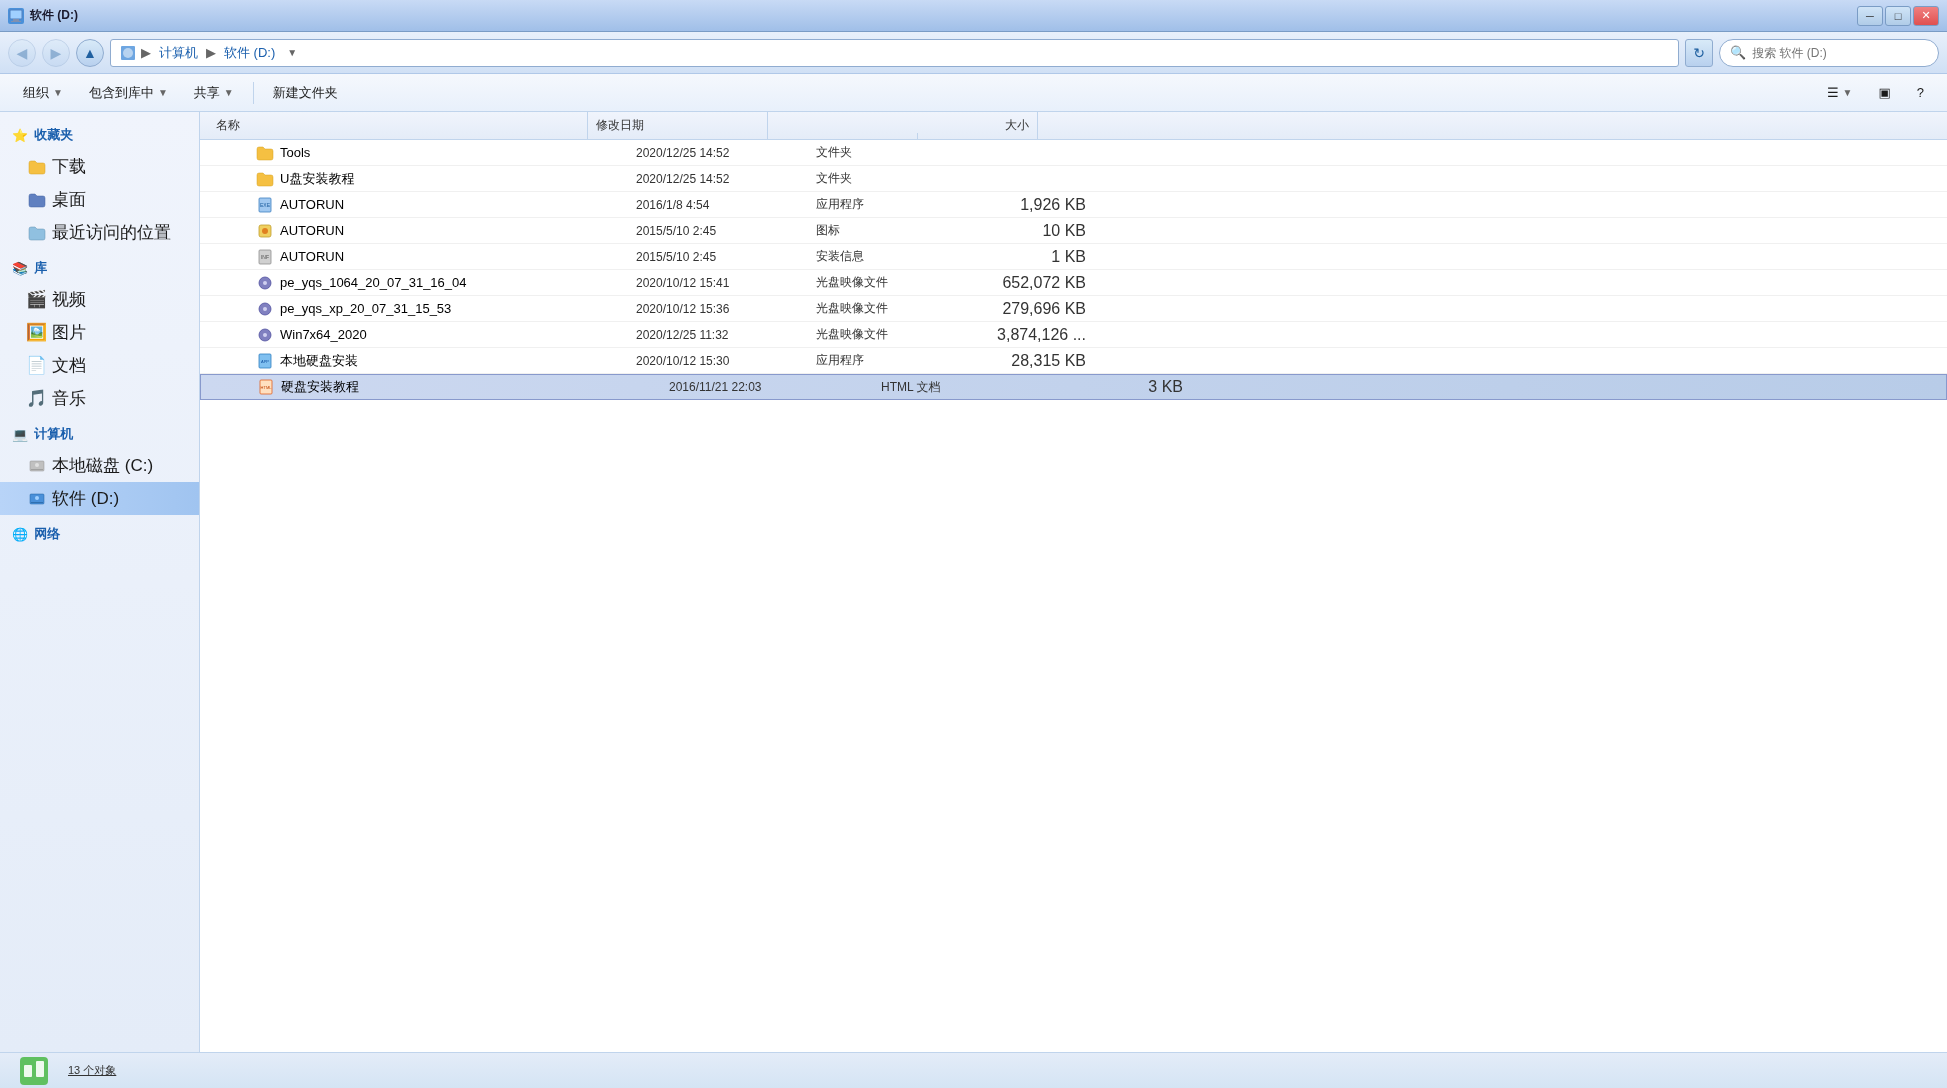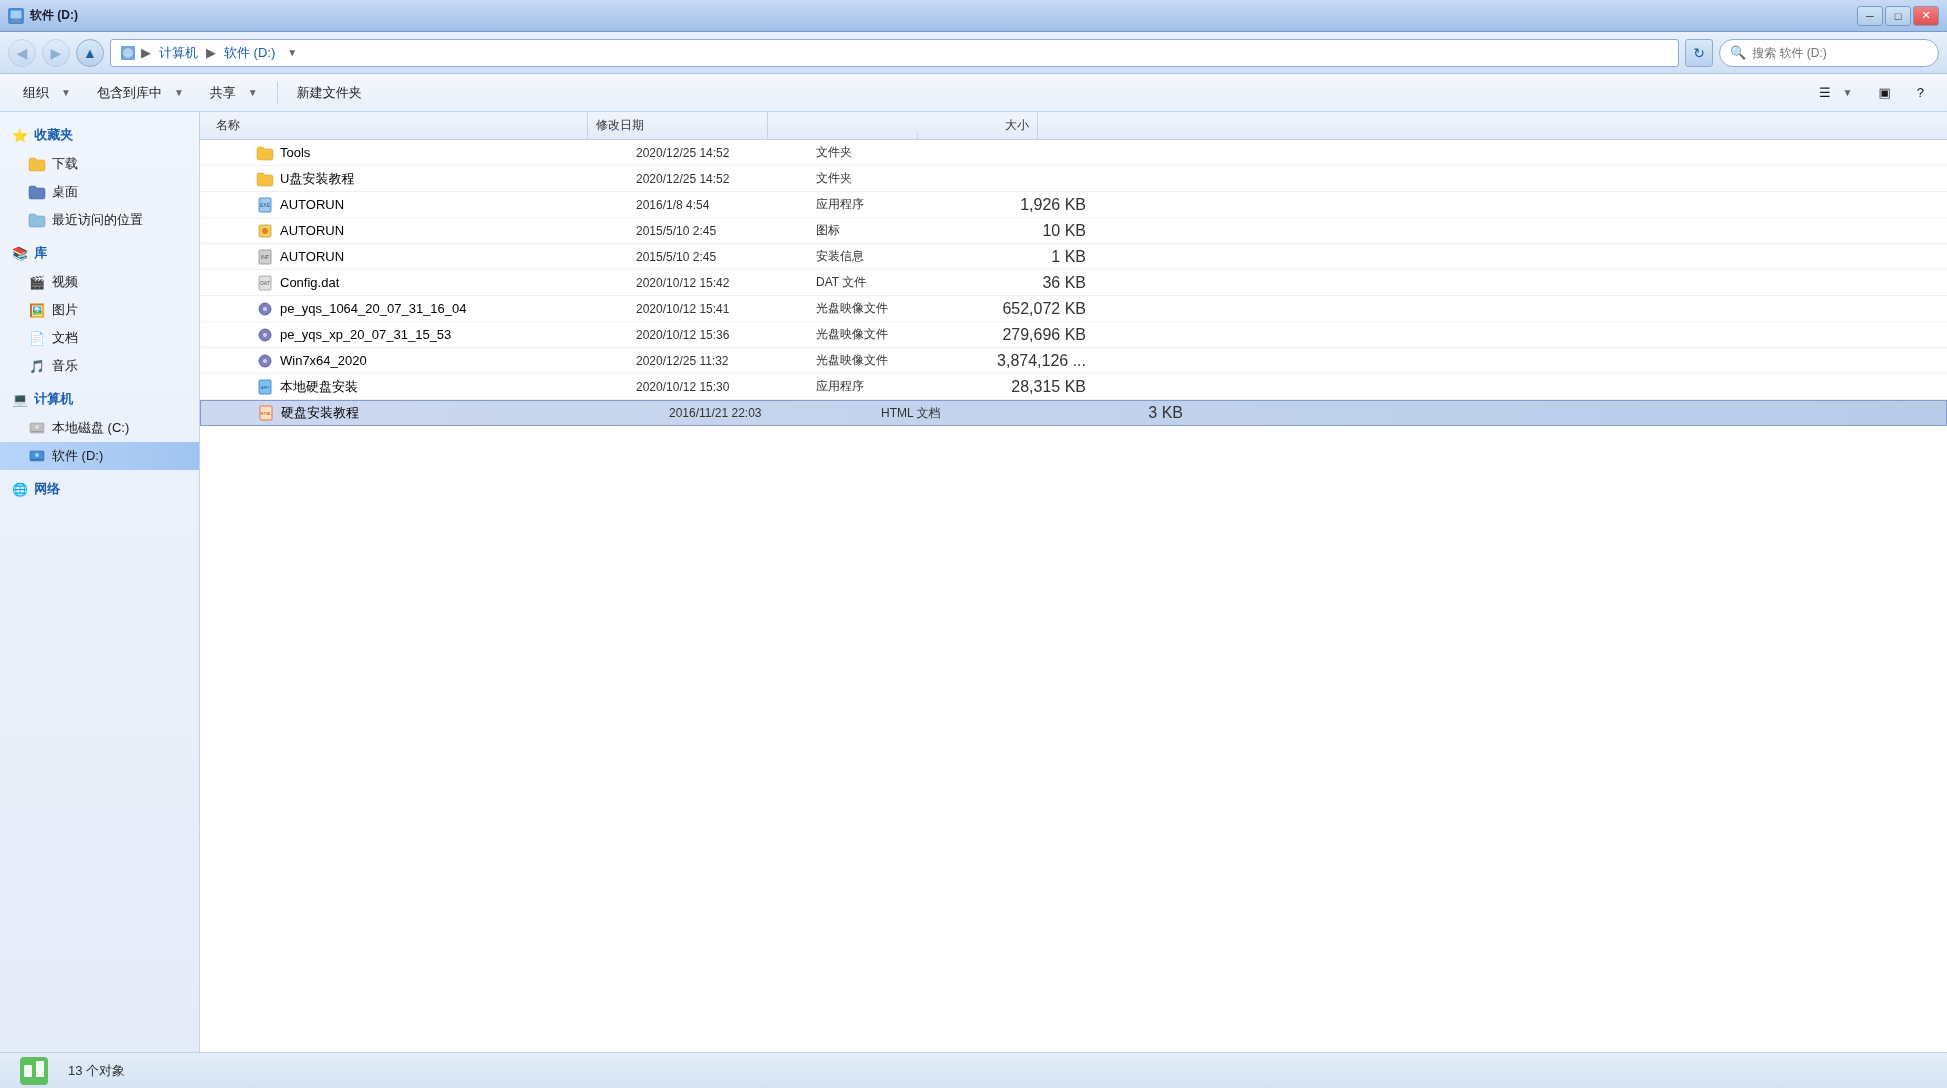--- a/index.html
+++ b/index.html
@@ -153,21 +153,21 @@
       height: 28px;
       padding: 0 10px;
       border: 1px solid transparent;
       border-radius: 3px;
       background: transparent;
       cursor: pointer;
       font-size: 13px;
       color: #1a1a1a;
       display: flex;
       align-items: center;
-      gap: 12px;
+      gap: 4px;
     }
     .toolbar-btn .arrow { font-size: 10px; color: #666; }
     .toolbar-sep { width: 1px; height: 22px; background: #c0d4ec; margin: 0 4px; }
     .toolbar-right {
       margin-left: auto;
       display: flex;
       align-items: center;
       gap: 4px;
     }
 
@@ -196,21 +196,21 @@
       color: #1a5fad;
       font-size: 13px;
       font-weight: bold;
       gap: 6px;
     }
     .sidebar-item {
       display: flex;
       align-items: center;
       padding: 5px 12px 5px 28px;
       cursor: pointer;
-      font-size: 13px;
+      font-size: 17px;
       color: #1a1a1a;
       gap: 6px;
     }
     .sidebar-item.active {
       background: linear-gradient(to right, #b8d4f8, #a0c4f0);
       color: #1a1a1a;
     }
     .sidebar-icon {
       width: 18px;
       height: 18px;
@@ -299,21 +299,21 @@
       padding: 0 16px;
       gap: 16px;
     }
     .status-icon {
       width: 36px;
       height: 36px;
       display: flex;
       align-items: center;
       justify-content: center;
     }
-    .status-text { font-size: 13px; color: #333; }
+    .status-text { font-size: 11px; color: #333; text-decoration: underline; }
 
     
     ::-webkit-scrollbar { width: 12px; height: 12px; }
     ::-webkit-scrollbar-track { background: #e8f0fb; }
     ::-webkit-scrollbar-thumb { background: #a0bce0; border-radius: 3px; border: 1px solid #c0d4ec; }
 
     
     .addr-dropdown { font-size: 10px; color: #666; cursor: pointer; padding: 0 4px; }
   </style>
 </head>
@@ -574,34 +574,20 @@
       <span>AUTORUN</span>
     </div>
     <div class="file-date">2015/5/10 2:45</div>
     <div class="file-type">安装信息</div>
     <div class="file-size">1 KB</div>
   </div>
         <div class="file-row">
     <div class="file-name">
       <span class="fi">
               <svg width="16" height="16" viewBox="0 0 16 16">
-                <rect x="2" y="1" width="12" height="14" rx="1" fill="#e0e0e0" stroke="#a0a0a0" stroke-width="0.8"></rect>
-                <text x="8" y="10" text-anchor="middle" font-size="5" fill="#606060">DAT</text>
-              </svg>
-            </span>
-      <span>Config.dat</span>
-    </div>
-    <div class="file-date">2020/10/12 15:42</div>
-    <div class="file-type">DAT 文件</div>
-    <div class="file-size">36 KB</div>
-  </div>
-        <div class="file-row">
-    <div class="file-name">
-      <span class="fi">
-              <svg width="16" height="16" viewBox="0 0 16 16">
                 <circle cx="8" cy="8" r="6" fill="#8080c0" stroke="#5050a0" stroke-width="0.8"></circle>
                 <circle cx="8" cy="8" r="2" fill="#d0d0f0"></circle>
               </svg>
             </span>
       <span>pe_yqs_1064_20_07_31_16_04</span>
     </div>
     <div class="file-date">2020/10/12 15:41</div>
     <div class="file-type">光盘映像文件</div>
     <div class="file-size">652,072 KB</div>
   </div>

